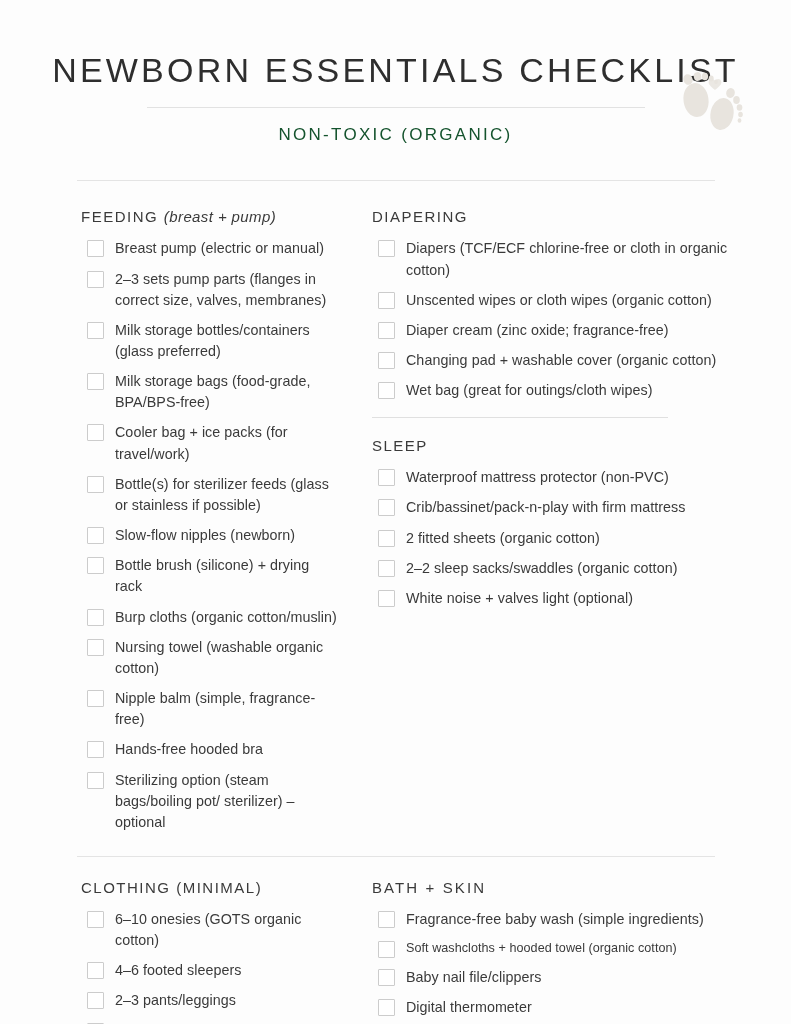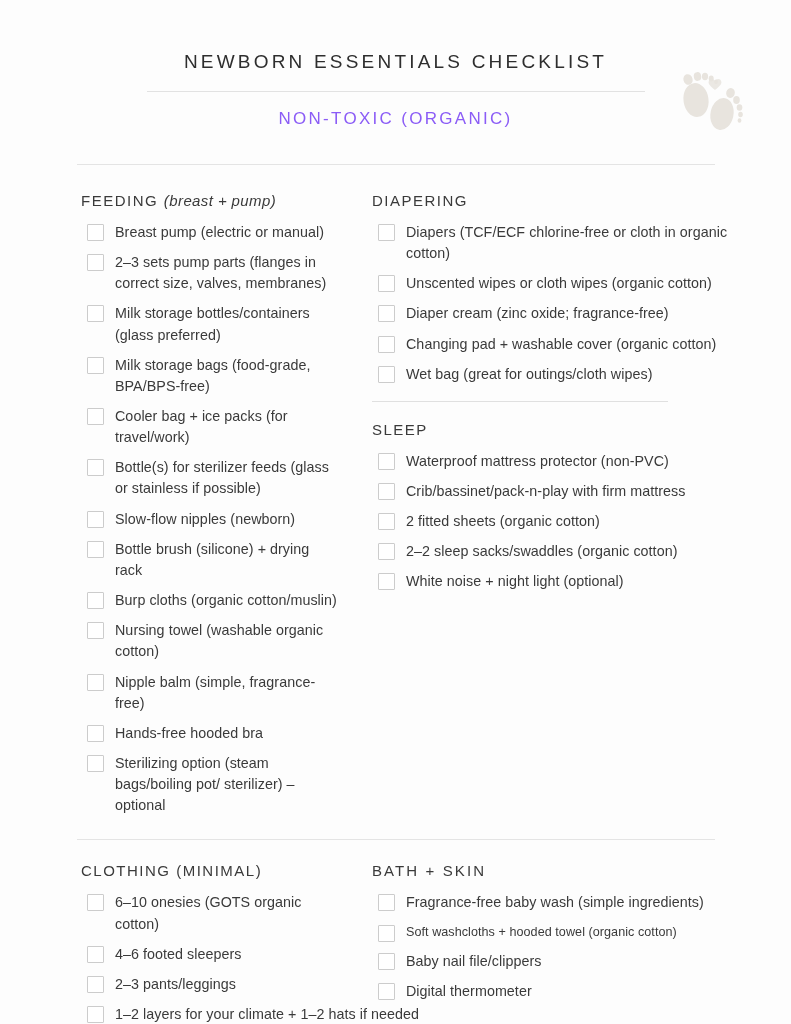--- a/index.html
+++ b/index.html
@@ -23,38 +23,38 @@
     padding: 0;
   }
 
   
   .header {
     position: relative;
     padding-top: 52px;
     text-align: center;
   }
   .doc-title {
-    font-size: 19px;
+    font-size: 34px;
     letter-spacing: 3.2px;
     font-weight: 400;
     color: #2e2e2e;
     margin: 0;
     line-height: 1.1;
     font-family: "Liberation Sans", sans-serif;
   }
   .title-rule {
     width: 498px;
     height: 1px;
     background: #e2e2e2;
     margin: 18px auto 0 auto;
   }
   .doc-subtitle {
     font-size: 17px;
     letter-spacing: 2.3px;
-    color: #8b5cf6;
+    color: #14532d;
     margin: 17px 0 0 0;
     font-weight: 400;
   }
 
   .footprints {
     position: absolute;
     top: 62px;
     right: 45px;
     width: 72px;
     height: 78px;
@@ -285,21 +285,21 @@
         <li>
             <span class="cbox"></span>
             <span class="ctext">2 fitted sheets (organic cotton)</span>
           </li>
         <li>
             <span class="cbox"></span>
             <span class="ctext">2–2 sleep sacks/swaddles (organic cotton)</span>
           </li>
         <li>
             <span class="cbox"></span>
-            <span class="ctext">White noise + night light (optional)</span>
+            <span class="ctext">White noise + valves light (optional)</span>
           </li>
       </ul>
     </div>
   </div>
 
   <div class="mid-rule"></div>
 
   <div class="columns" style="margin-top:22px;">
     <div class="col col-left">
       <div class="sec-title">CLOTHING (MINIMAL)</div>

